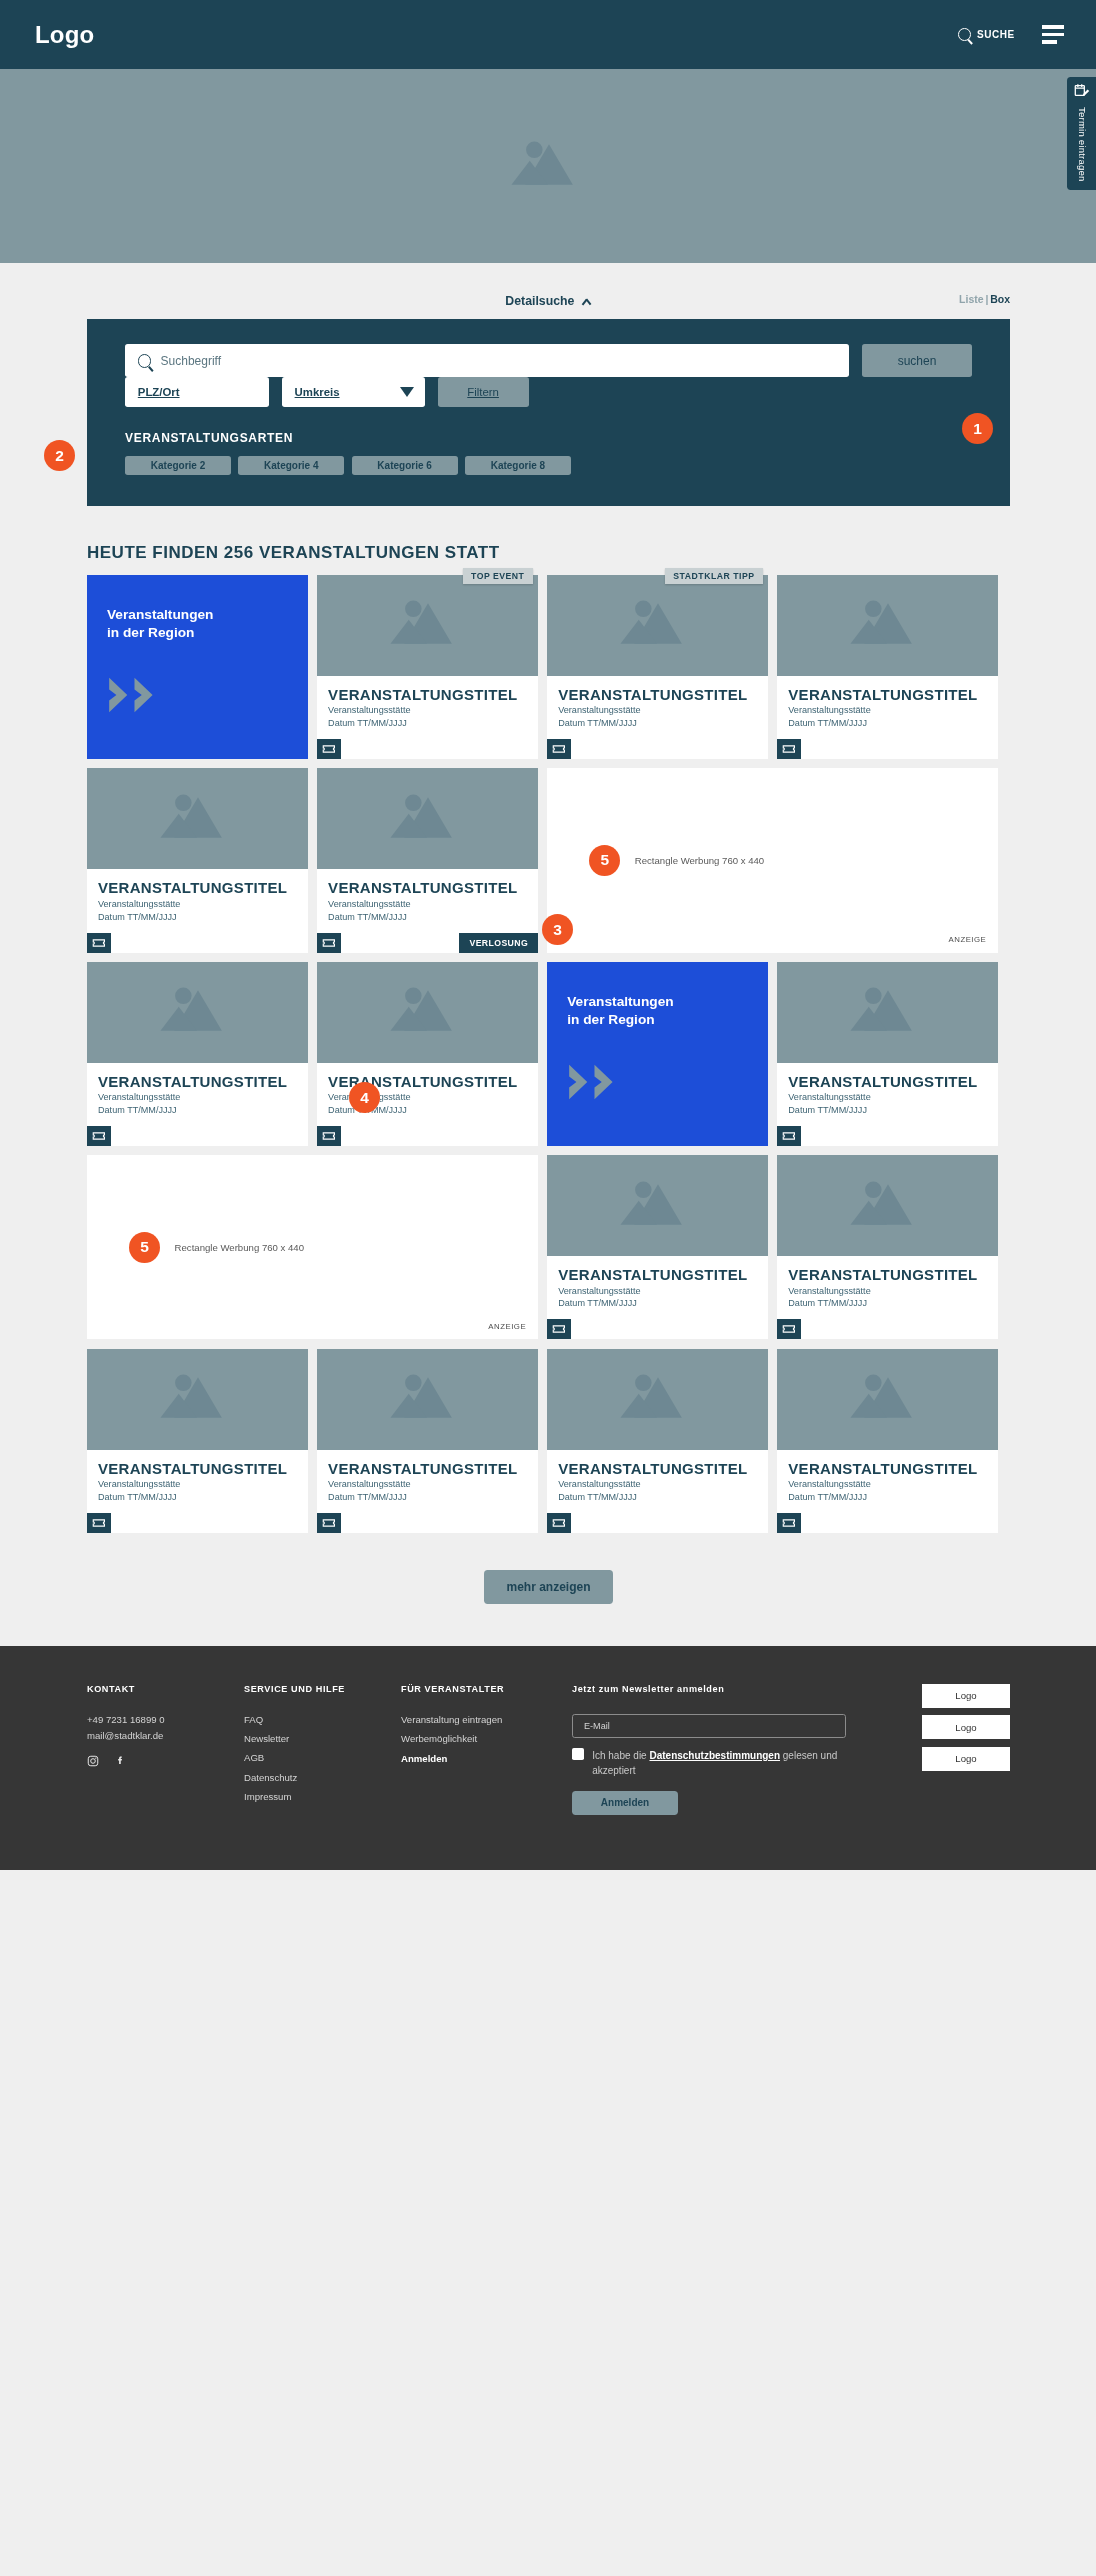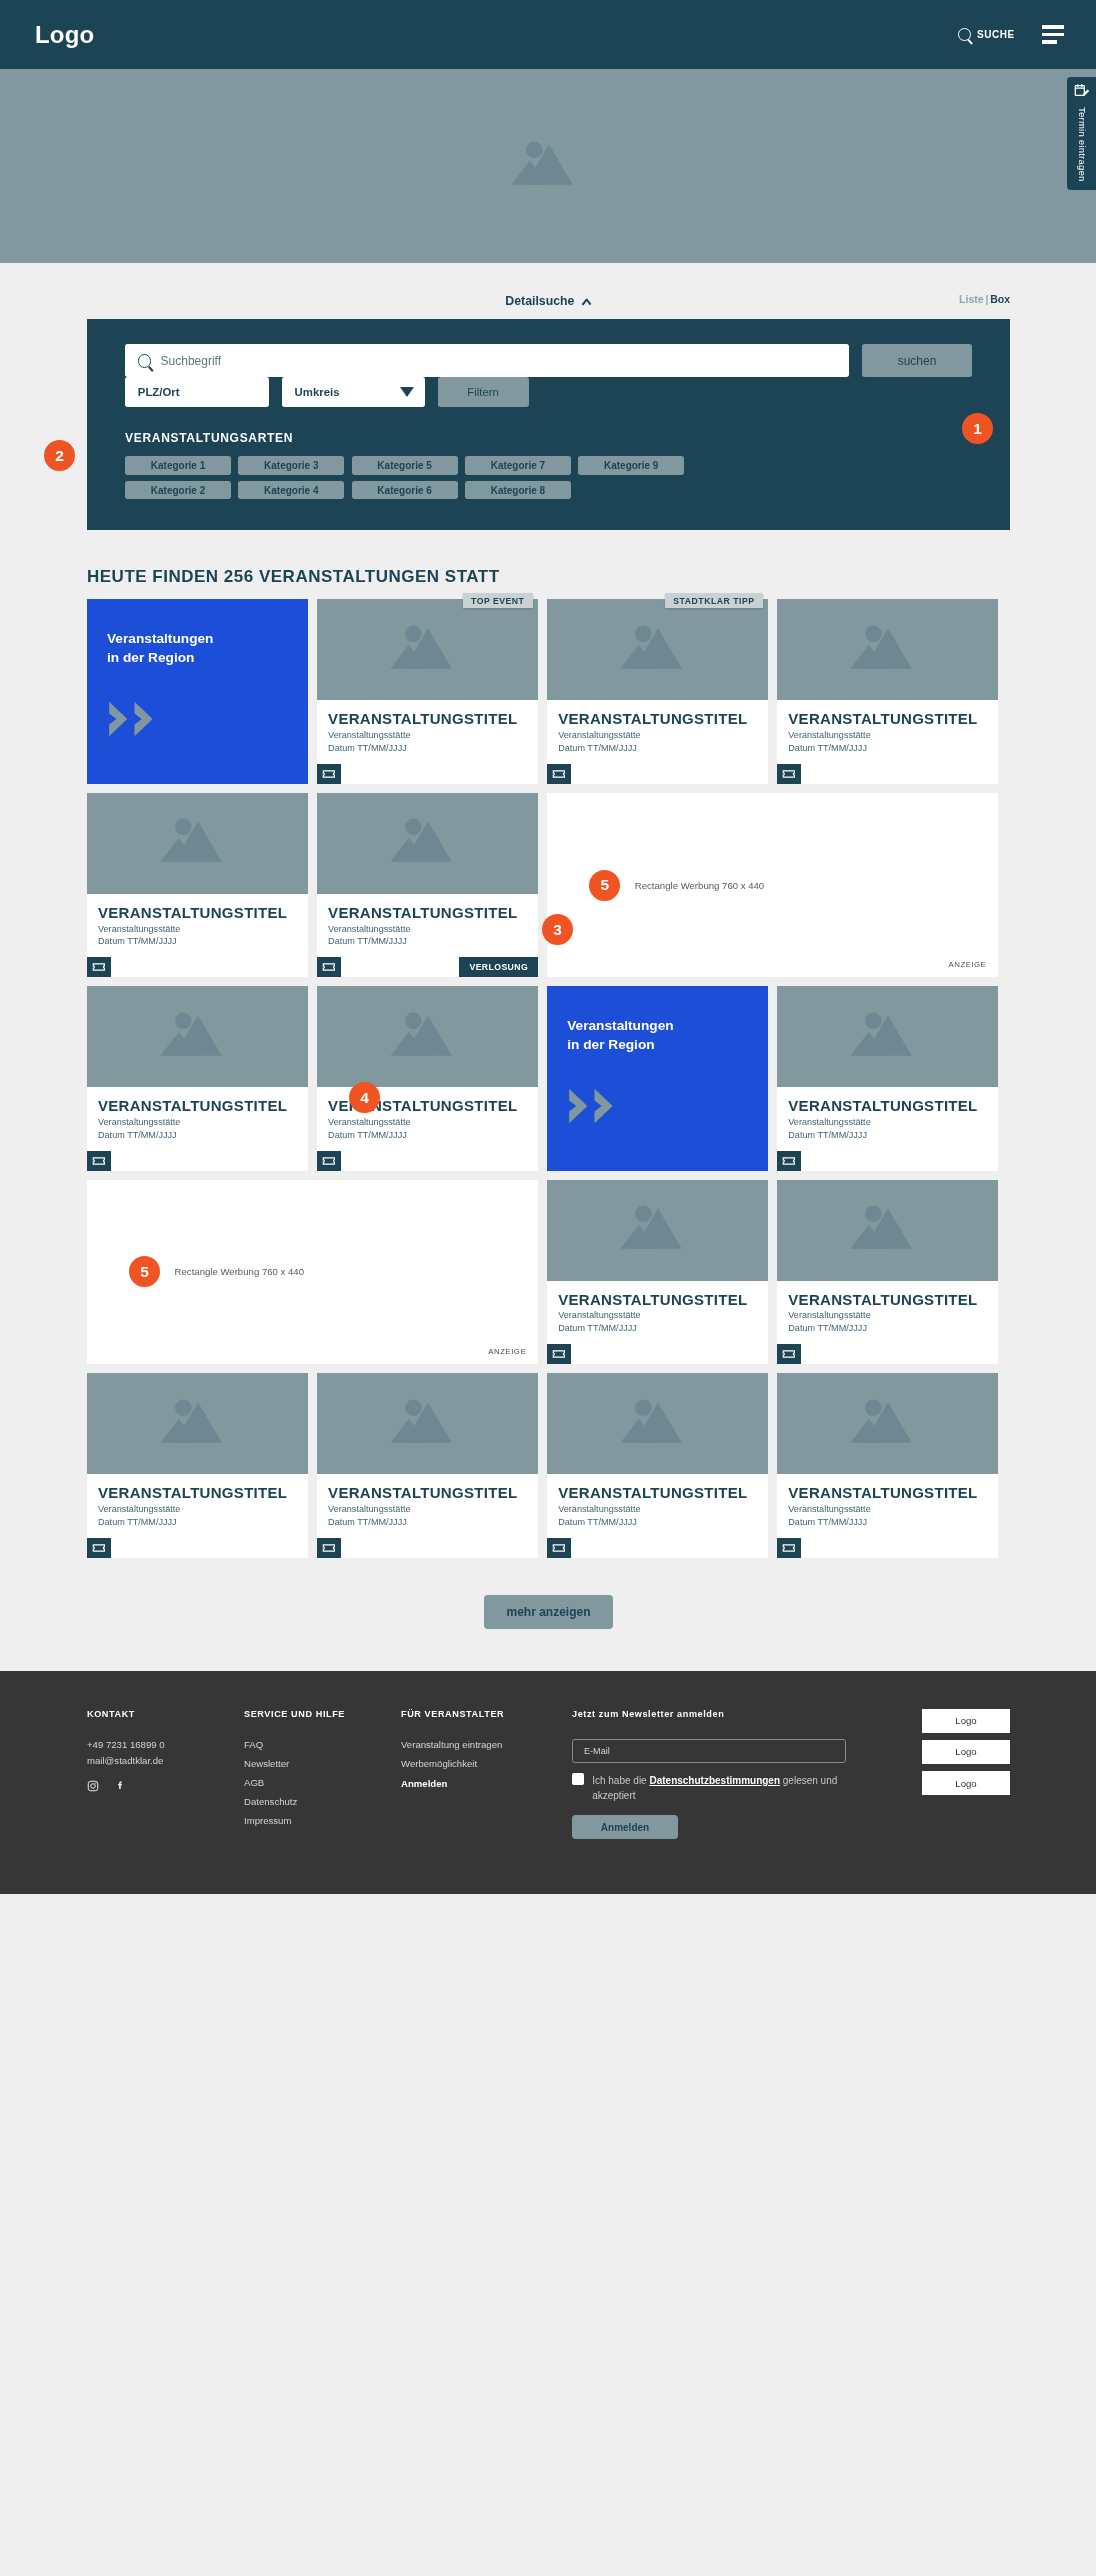--- a/index.html
+++ b/index.html
@@ -70,21 +70,21 @@
     display: flex; align-items: center; padding: 0 12.8px; gap: 9.1px;
   }
   .sfield .mag2 { width: 13.7px; height: 13.7px; border: 1.8px solid #1d4455; border-radius: 50%; position: relative; flex: none; }
   .sfield .mag2::after { content: ""; position: absolute; width: 1.8px; height: 6.4px; background: #1d4455; right: -0.9px; bottom: -5.5px; transform: rotate(-42deg); }
   .sfield .ph { color: #5b7680; font-size: 12px; }
   .btn-suchen {
     width: 110px; height: 33px; background: #81989f; border: none; border-radius: 2.7px;
     color: #1d4455; font-size: 12px; font-family: inherit; cursor: pointer;
   }
   .sec-title { color: #fff; font-size: 12px; font-weight: bold; letter-spacing: 0.7px; margin: 24px 0 11px; }
-  .umk-row { display: flex; gap: 12.8px; }
+  .umk-row { display: flex; gap: 12.8px; text-decoration: underline; }
   .inp-plz {
     width: 144px; height: 30px; background: #fff; border-radius: 2.7px;
     display: flex; align-items: center; padding: 0 12.8px;
     font-size: 11.4px; font-weight: bold; color: #1d4455;
   }
   .sel-umkreis {
     width: 143px; height: 30px; background: #fff; border-radius: 2.7px;
     display: flex; align-items: center; justify-content: space-between;
     padding: 0 11px 0 12.8px; font-size: 11.4px; font-weight: bold; color: #1d4455; cursor: pointer;
   }
@@ -254,27 +254,20 @@
         <div class="sel-umkreis">
           <span>Umkreis</span>
           <span class="caret"></span>
         </div>
         <button class="btn-filtern">Filtern</button>
       </div>
 
       <div class="sec-title">VERANSTALTUNGSARTEN</div>
       <div class="cat-rows">
         <div class="cat-row">
-          <button class="cat-chip">Kategorie 1</button>
-          <button class="cat-chip">Kategorie 3</button>
-          <button class="cat-chip">Kategorie 5</button>
-          <button class="cat-chip">Kategorie 7</button>
-          <button class="cat-chip">Kategorie 9</button>
-        </div>
-        <div class="cat-row">
           <button class="cat-chip">Kategorie 2</button>
           <button class="cat-chip">Kategorie 4</button>
           <button class="cat-chip">Kategorie 6</button>
           <button class="cat-chip">Kategorie 8</button>
         </div>
       </div>
     </div>
   </div>
 
   <div class="results">

